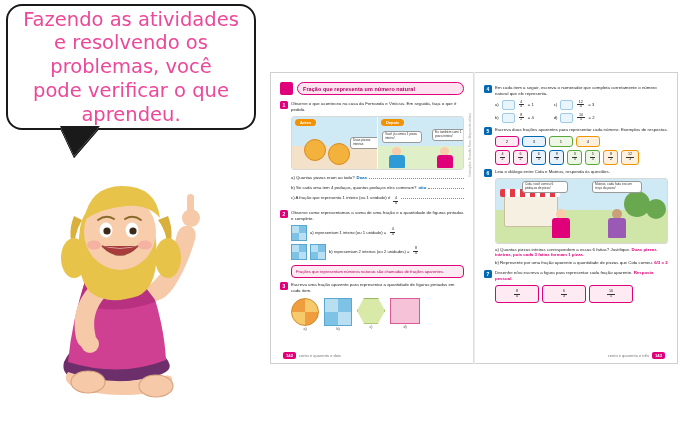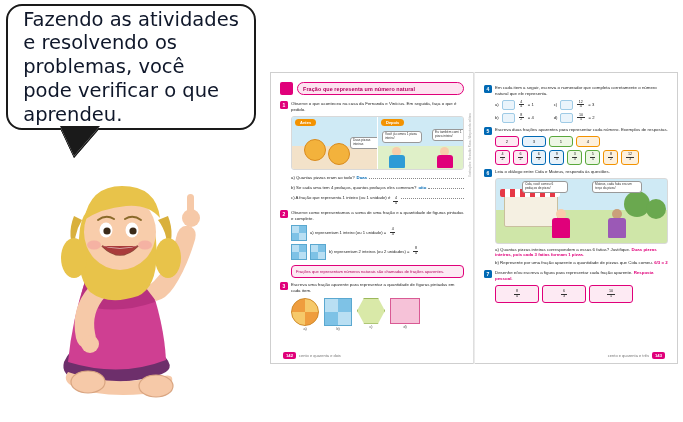--- a/index.html
+++ b/index.html
@@ -27,22 +27,22 @@
     background: #ffffff;
     box-sizing: border-box;
     display: flex;
     align-items: center;
     justify-content: center;
   }
   #balloon-text {
     font-family: "DejaVu Sans", sans-serif;
     font-size: 19.5px;
     line-height: 1.22;
-    text-align: left;
-    color: #0f172a;
+    text-align: center;
+    color: #ec4899;
     padding: 4px 8px;
     white-space: pre-line;
   }
   #balloon-tail {
     position: absolute;
     left: 60px;
     top: 126px;
     width: 0;
     height: 0;
     border-left: 14px solid transparent;

